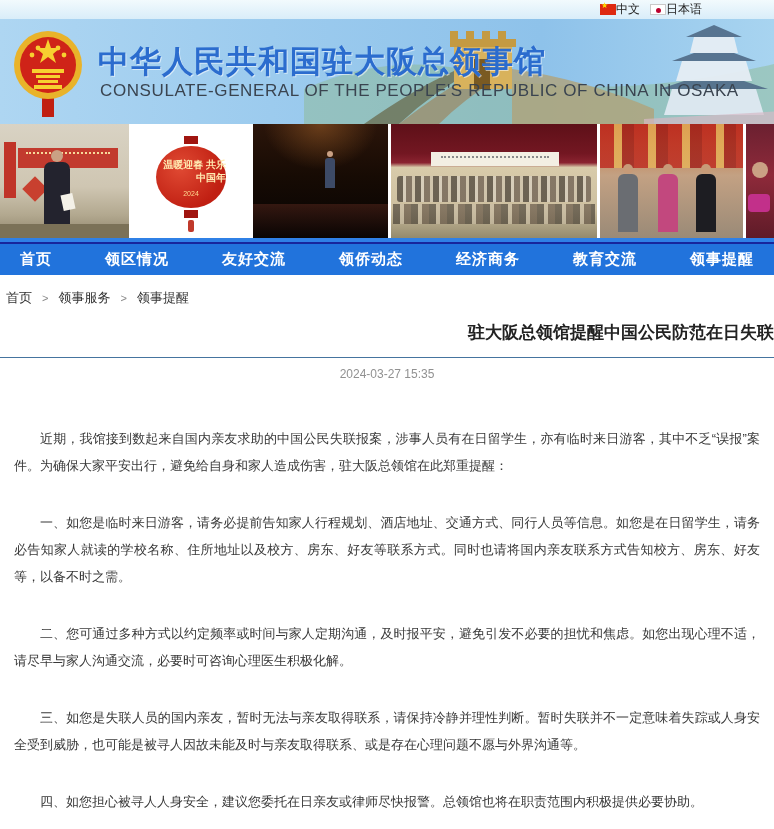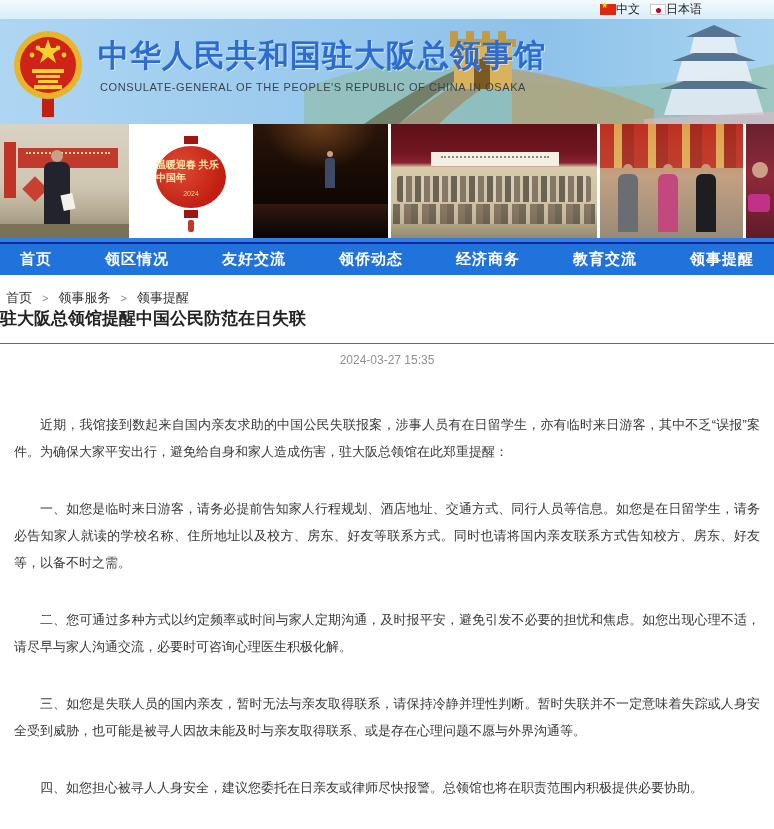--- a/index.html
+++ b/index.html
@@ -24,49 +24,49 @@
   .flag-jp::before { content:""; position:absolute; left:5px; top:2.5px; width:5px; height:5px; border-radius:50%; background:#bc002d; }
 
   
   .header {
     height:105px; position:relative; overflow:hidden;
     background:linear-gradient(90deg,#aed6f2 0%,#9ccbee 35%,#8ec2ea 70%,#a8d4f0 100%);
   }
   .header-deco { position:absolute; right:0; top:0; height:105px; width:470px; }
   .emblem { position:absolute; left:12px; top:8px; width:72px; height:90px; }
   .header-title {
-    position:absolute; left:98px; top:16px;
+    position:absolute; left:98px; top:22px;
     font-size:31px; font-weight:bold; color:#2b6cce;
     letter-spacing:1px; white-space:nowrap;
     text-shadow:1px 1px 0 rgba(255,255,255,.55);
   }
   .header-subtitle {
     position:absolute; left:100px; top:62px;
-    font-size:11px; color:#3a4450; letter-spacing:.6px; white-space:nowrap;
+    font-size:17px; color:#3a4450; letter-spacing:.6px; white-space:nowrap;
   }
 
   
   .photo-strip { height:114px; display:flex; background:#fff; }
   .photo { position:relative; height:100%; overflow:hidden; flex:none; }
   .photo + .photo { margin-left:3px; }
   .photo-1 { width:129px; background:linear-gradient(180deg,#d9d3c4 0%,#cfc6b2 55%,#b2a88f 80%,#8d8268 100%); }
   .photo-1 .banner { position:absolute; left:18px; top:24px; width:100px; height:20px; background:#c23a2e; }
   .photo-1 .banner::after { content:""; position:absolute; inset:4px 8px; border-top:2px dotted #f7d99a; }
   .photo-1 .couplet { position:absolute; left:4px; top:18px; width:12px; height:56px; background:#c03428; }
   .photo-1 .diamond { position:absolute; left:26px; top:56px; width:18px; height:18px; background:#c8402f; transform:rotate(45deg); }
   .photo-1 .figure { position:absolute; left:44px; top:38px; width:26px; height:64px; background:#23232e; border-radius:7px 7px 0 0; }
   .photo-1 .figure::before { content:""; position:absolute; left:7px; top:-12px; width:12px; height:12px; border-radius:50%; background:#caa184; }
   .photo-1 .paper { position:absolute; left:62px; top:70px; width:12px; height:16px; background:#f4f1e8; transform:rotate(-12deg); }
   .photo-1 .desk { position:absolute; left:0; bottom:0; width:100%; height:14px; background:#7b7157; }
   .photo-2 { width:118px; background:#fff; }
   .photo-2 .lantern { position:absolute; left:24px; top:22px; width:70px; height:62px; border-radius:50%; background:radial-gradient(circle at 35% 35%,#e04a33,#c01f12 70%); }
   .photo-2 .cap-top { position:absolute; left:52px; top:12px; width:14px; height:8px; background:#a01510; }
   .photo-2 .cap-bot { position:absolute; left:52px; top:86px; width:14px; height:8px; background:#a01510; }
   .photo-2 .tassel { position:absolute; left:56px; top:96px; width:6px; height:12px; background:#c0392b; border-radius:2px; }
-  .photo-2 .lantern-text { position:absolute; left:24px; top:34px; width:70px; text-align:left; color:#ffe9b0; font-size:10px; font-weight:bold; line-height:13px; }
+  .photo-2 .lantern-text { position:absolute; left:24px; top:34px; width:70px; text-align:right; color:#ffe9b0; font-size:10px; font-weight:bold; line-height:13px; }
   .photo-2 .lantern-year { position:absolute; left:24px; top:66px; width:70px; text-align:center; color:#ffd98f; font-size:7px; }
   .photo-3 { width:135px; background:linear-gradient(180deg,#2b150a 0%,#170b04 45%,#060302 100%); }
   .photo-3 .glow { position:absolute; left:10px; top:0; width:115px; height:46px; background:radial-gradient(ellipse at 50% 0%,rgba(160,96,40,.55),transparent 70%); }
   .photo-3 .speaker { position:absolute; left:72px; top:34px; width:10px; height:30px; background:#3d4a66; border-radius:3px 3px 0 0; }
   .photo-3 .speaker::before { content:""; position:absolute; left:2px; top:-7px; width:6px; height:6px; border-radius:50%; background:#caa184; }
   .photo-3 .orch { position:absolute; left:0; bottom:0; width:100%; height:34px; background:linear-gradient(180deg,rgba(90,40,30,.5),rgba(10,5,3,.9)); }
   .photo-4 { width:206px; background:linear-gradient(180deg,#5e1018 0%,#731722 26%,#8a2330 34%,#d8cbaa 38%,#cec0a0 74%,#948a6d 100%); }
   .photo-4 .banner { position:absolute; left:40px; top:28px; width:128px; height:14px; background:#f3efe3; }
   .photo-4 .banner::after { content:""; position:absolute; inset:4px 10px; border-top:2px dotted #8a8a8a; }
   .photo-4 .row1 { position:absolute; left:6px; top:52px; width:194px; height:26px;
@@ -94,21 +94,21 @@
     padding:0 20px;
   }
   .nav-item { color:#fff; font-size:15px; font-weight:bold; letter-spacing:1px; cursor:pointer; text-decoration:none; white-space:nowrap; }
 
   
   .breadcrumb { padding:14px 0 0 6px; font-size:13px; color:#333; display:flex; align-items:center; }
   .crumb { cursor:pointer; }
   .crumb-sep { color:#888; margin:0 10px; font-size:11px; }
 
   
-  .article-title { margin-top:0; text-align:left; font-size:17px; font-weight:bold; color:#222; }
+  .article-title { margin-top:14px; text-align:right; font-size:17px; font-weight:bold; color:#222; }
   .title-rule { border:none; border-top:1px solid #45749f; margin-top:13px; }
   .article-date { margin-top:9px; text-align:center; font-size:12px; color:#919191; }
   .article-body { padding:14px 14px 0 14px; }
   .article-body p {
     font-size:13px; line-height:27px; color:#383838;
     text-indent:2em; margin-top:30px; text-align:justify;
   }
   .contact { padding:32px 14px 18px 14px; }
   .contact p { font-size:13px; line-height:16px; color:#383838; text-indent:2em; margin-bottom:19px; }
 </style>

